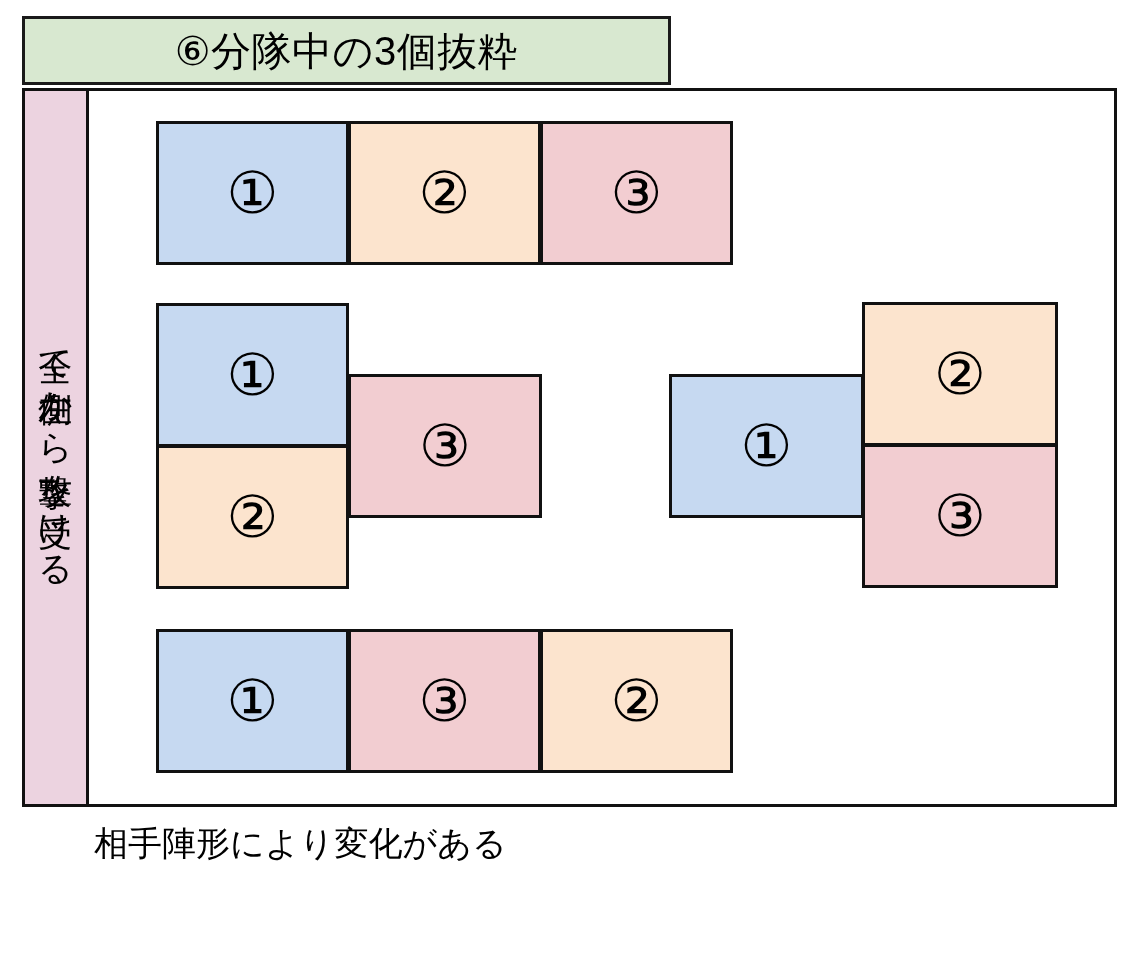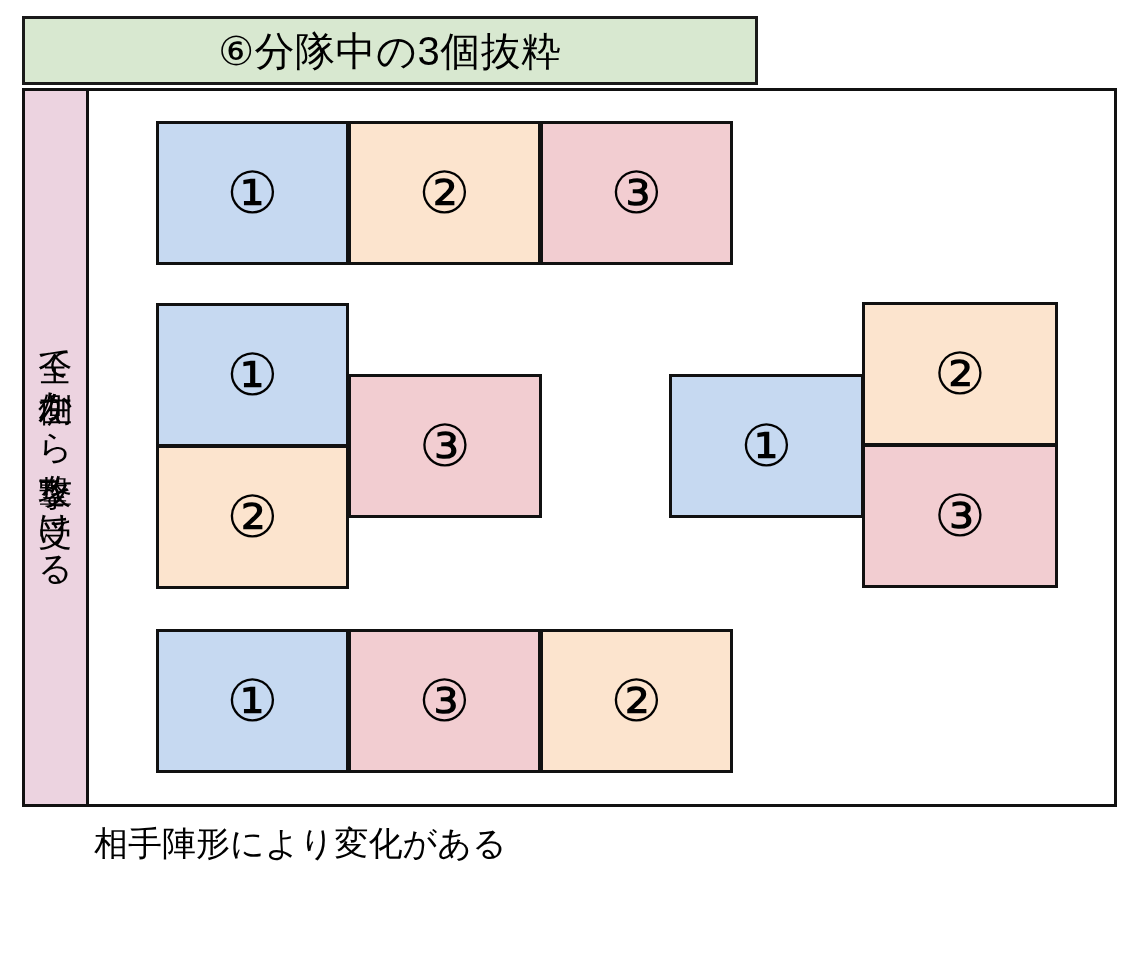--- a/index.html
+++ b/index.html
@@ -14,21 +14,21 @@
     font-family: "Liberation Sans", "DejaVu Sans", sans-serif;
     color: #000000;
     overflow: hidden;
   }
 
   
   #title-banner {
     position: absolute;
     left: 22px;
     top: 16px;
-    width: 736px;
+    width: 649px;
     height: 69px;
     background: #d8e8d0;
     border: 3px solid #1a1a1a;
     box-sizing: border-box;
     display: flex;
     align-items: center;
     justify-content: center;
   }
   #title-banner .title-text {
     font-size: 40px;

